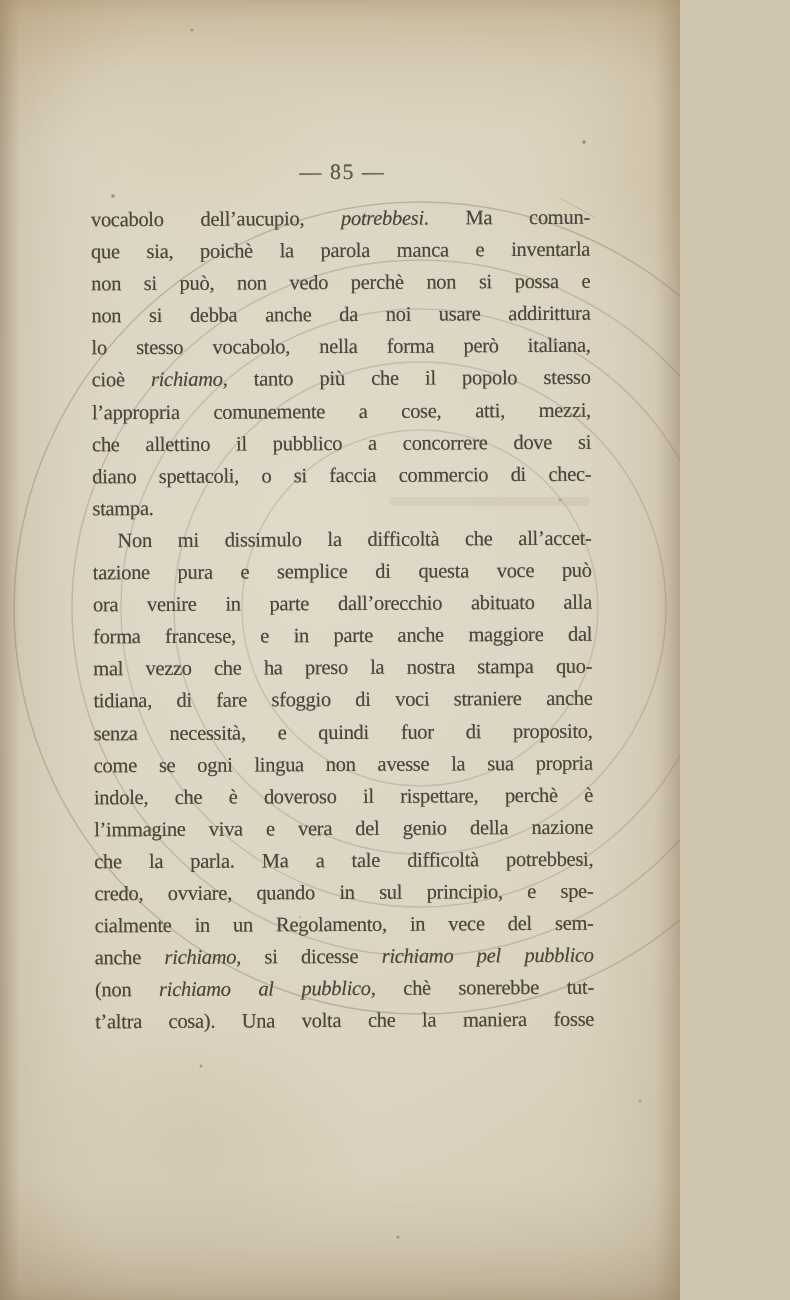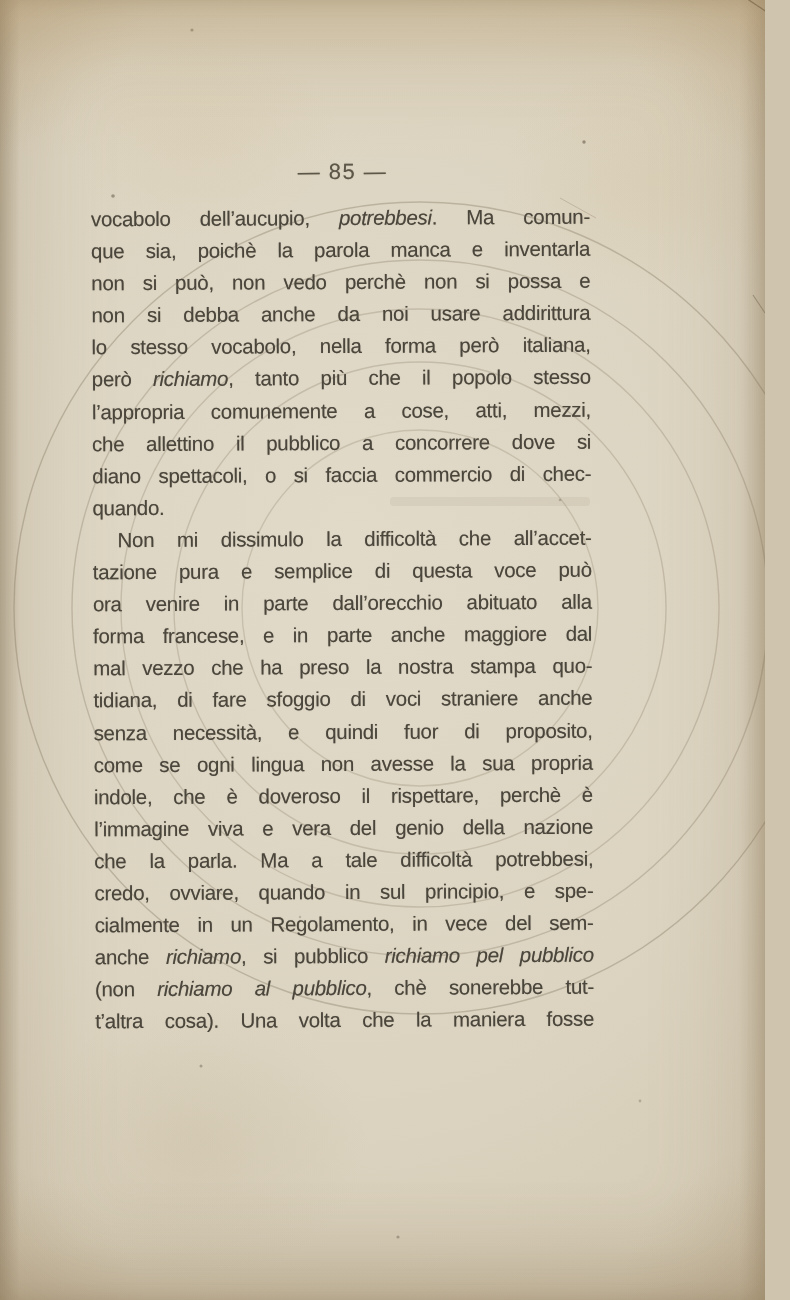--- a/index.html
+++ b/index.html
@@ -1,22 +1,22 @@
 <!DOCTYPE html>
 <html style="--paper: #dcd4c1; --ink: #4b463c;"><head>
 <meta charset="utf-8">
 <style>
   html, body { margin: 0; padding: 0; background: #cfc5ae; }
 
   .page {
     position: relative;
-    width: 765px;
+    width: 680px;
     height: 1300px;
     overflow: hidden;
-    font-family: Liberation Sans, sans-serif;
+    font-family: Liberation Serif, serif;
     color: var(--ink, #4b463c);
     background:
       radial-gradient(ellipse 120% 90% at 46% 42%,
         #e1dac9 0%, #dcd4c1 45%, #d4cab4 76%, #c9bea5 100%);
   }
 
   
   .page::before {
     content: "";
     position: absolute; inset: 0; z-index: 3; pointer-events: none;
@@ -110,36 +110,36 @@
   </svg>
 
   <div class="page-number">— 85 —</div>
 
   <div class="text-block">
       <div class="line"><span>vocabolo dell’aucupio, </span><span class="it">potrebbesi</span><span>. Ma comun-</span></div>
       <div class="line"><span>que sia, poichè la parola manca e inventarla</span></div>
       <div class="line"><span>non si può, non vedo perchè non si possa e</span></div>
       <div class="line"><span>non si debba anche da noi usare addirittura</span></div>
       <div class="line"><span>lo stesso vocabolo, nella forma però italiana,</span></div>
-      <div class="line"><span>però </span><span class="it">richiamo</span><span>, tanto più che il popolo stesso</span></div>
+      <div class="line"><span>cioè </span><span class="it">richiamo</span><span>, tanto più che il popolo stesso</span></div>
       <div class="line"><span>l’appropria comunemente a cose, atti, mezzi,</span></div>
       <div class="line"><span>che allettino il pubblico a concorrere dove si</span></div>
       <div class="line"><span>diano spettacoli, o si faccia commercio di chec-</span></div>
-      <div class="line no-just"><span>quando.</span></div>
+      <div class="line no-just"><span>stampa.</span></div>
       <div class="line indent"><span>Non mi dissimulo la difficoltà che all’accet-</span></div>
       <div class="line"><span>tazione pura e semplice di questa voce può</span></div>
       <div class="line"><span>ora venire in parte dall’orecchio abituato alla</span></div>
       <div class="line"><span>forma francese, e in parte anche maggiore dal</span></div>
       <div class="line"><span>mal vezzo che ha preso la nostra stampa quo-</span></div>
       <div class="line"><span>tidiana, di fare sfoggio di voci straniere anche</span></div>
       <div class="line"><span>senza necessità, e quindi fuor di proposito,</span></div>
       <div class="line"><span>come se ogni lingua non avesse la sua propria</span></div>
       <div class="line"><span>indole, che è doveroso il rispettare, perchè è</span></div>
       <div class="line"><span>l’immagine viva e vera del genio della nazione</span></div>
       <div class="line"><span>che la parla. Ma a tale difficoltà potrebbesi,</span></div>
       <div class="line"><span>credo, ovviare, quando in sul principio, e spe-</span></div>
       <div class="line"><span>cialmente in un Regolamento, in vece del sem-</span></div>
-      <div class="line"><span>anche </span><span class="it">richiamo</span><span>, si pubblico </span><span class="it">richiamo pel pubblico</span></div>
+      <div class="line"><span>anche </span><span class="it">richiamo</span><span>, si dicesse </span><span class="it">richiamo pel pubblico</span></div>
       <div class="line"><span>(non </span><span class="it">richiamo al pubblico</span><span>, chè sonerebbe tut-</span></div>
       <div class="line"><span>t’altra cosa). Una volta che la maniera fosse</span></div>
     </div>
 
 </div>
 
 </body></html>

